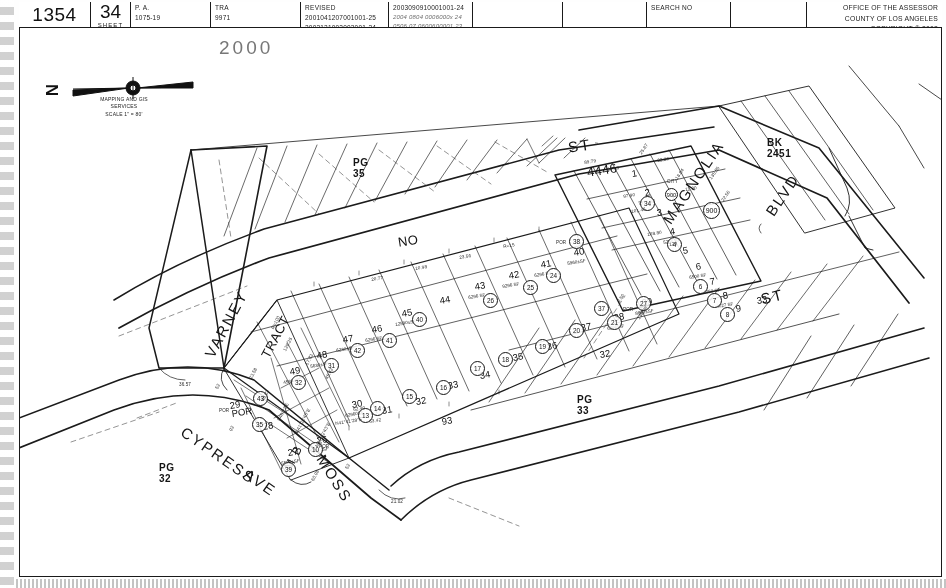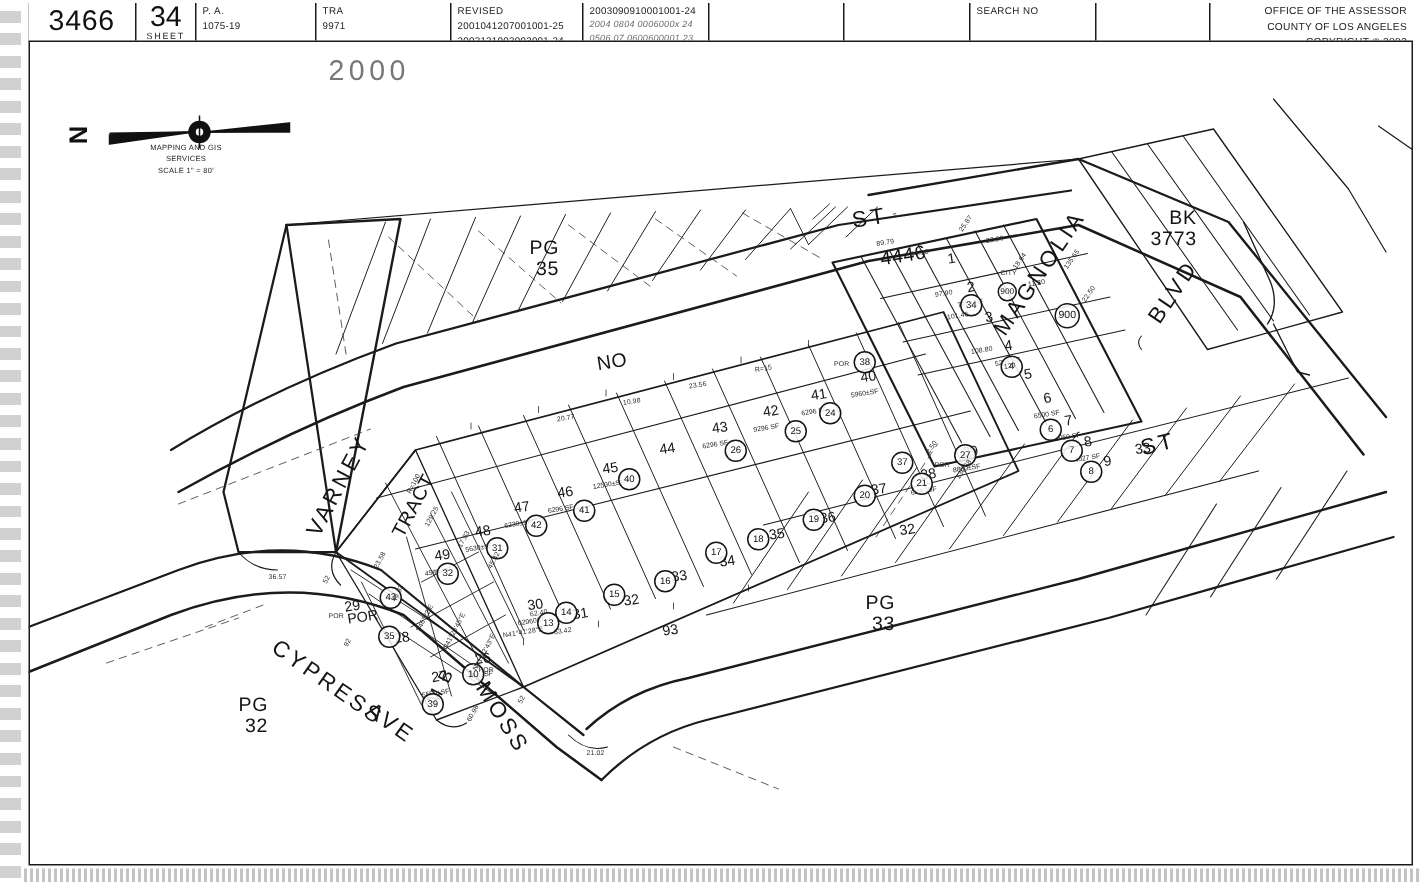--- a/index.html
+++ b/index.html
@@ -88,21 +88,21 @@
     position:absolute;
     color:#141414;
     white-space:nowrap;
     line-height:1;
     transform-origin:left top;
   }
   .t-street{
     font-size:15px;letter-spacing:2.2px;
   }
   .t-street-sm{font-size:12px;letter-spacing:1.6px;}
-  .t-pg{font-size:13px;letter-spacing:.5px;text-align:right;line-height:1.05;}
+  .t-pg{font-size:10px;letter-spacing:.5px;text-align:left;line-height:1.05;font-weight:bold;}
   .t-lot{font-size:9.5px;}
   .t-tract{font-size:13px;letter-spacing:.4px;}
   .t-tiny{font-size:4.6px;color:#2b2b2b;letter-spacing:.1px;}
   .t-xtiny{font-size:4px;color:#333;}
   .t-area{font-size:4.6px;color:#242424;}
   .t-note{font-size:5px;color:#222;line-height:1.45;text-align:center;letter-spacing:.2px;}
   .t-year{font-size:19px;letter-spacing:3px;color:#777;}
 
   
   .circ{
@@ -126,21 +126,21 @@
 
 <div id="page">
 
   <div id="left-strip"></div>
   <div id="bottom-strip"></div>
 
   <div id="frame"></div>
 
   <div id="header">
     <div class="hcell" style="width:72px">
-      <div class="h-big">3466</div>
+      <div class="h-big">1354</div>
     </div>
     <div class="hcell" style="width:40px">
       <div class="h-sheetwrap">
         <span class="h-sheetnum">34</span>
         <span class="h-sheetlbl">SHEET</span>
       </div>
     </div>
     <div class="hcell" style="width:80px">
       <div class="h-lbl">P. A.</div>
       <div class="h-val">1075-19</div>
@@ -378,21 +378,21 @@
       <div>33</div>
     </div>
 
     <div class="mt t-pg" style="left:140px;top:435px;">
       <div>PG</div>
       <div>32</div>
     </div>
 
     <div class="mt t-pg" style="left:748px;top:110px;">
       <div>BK</div>
-      <div>3773</div>
+      <div>2451</div>
     </div>
 
     <div class="mt t-tract" style="left:378px;top:208px;transform:rotate(-9deg);">NO</div>
 
     <div class="mt t-tract" style="left:240px;top:326px;transform:rotate(-62deg);">TRACT</div>
 
     <div class="mt t-street-sm" style="left:263px;top:438px;transform:rotate(-62deg);">M B</div>
 
     <div class="mt t-tract" style="left:567px;top:138px;transform:rotate(-9deg);">4446</div>
 

